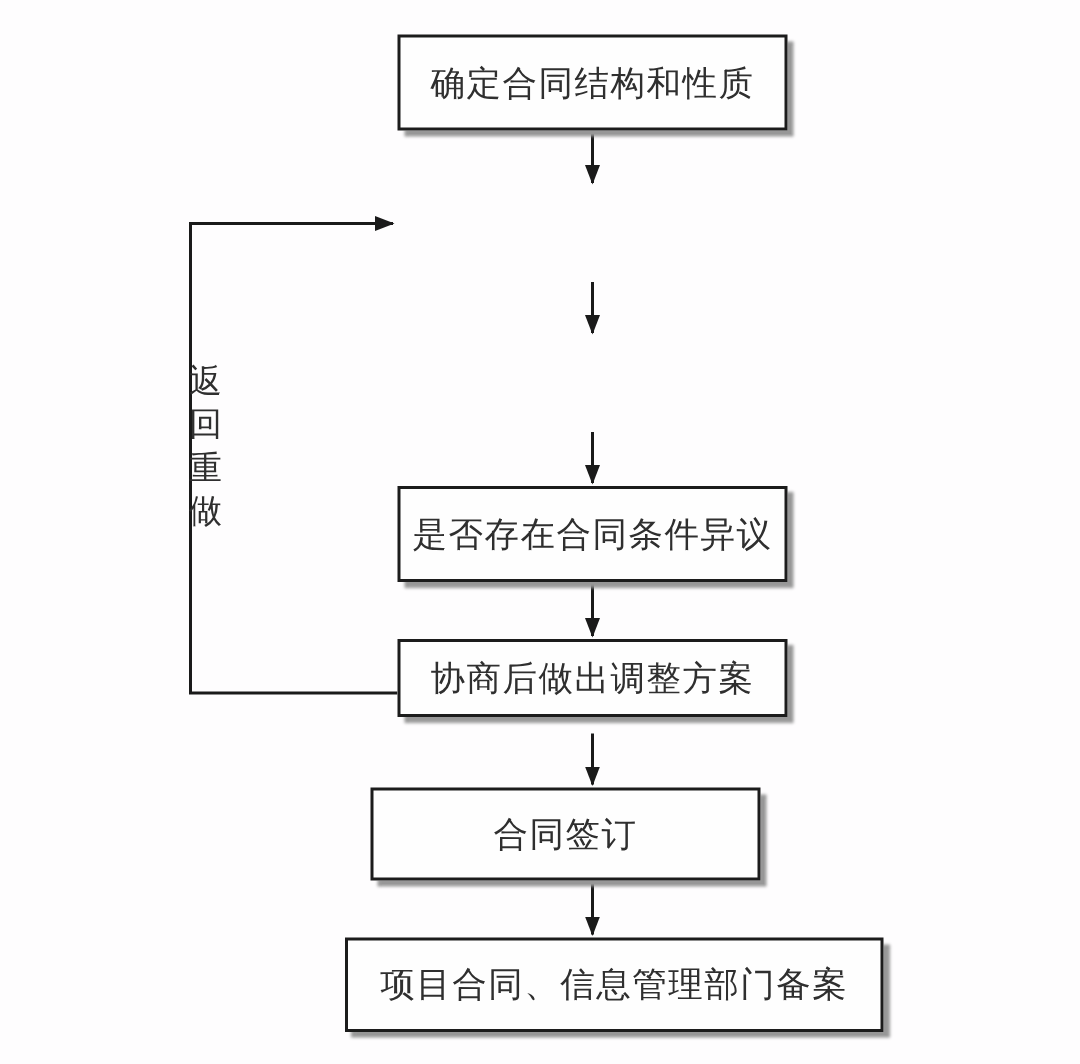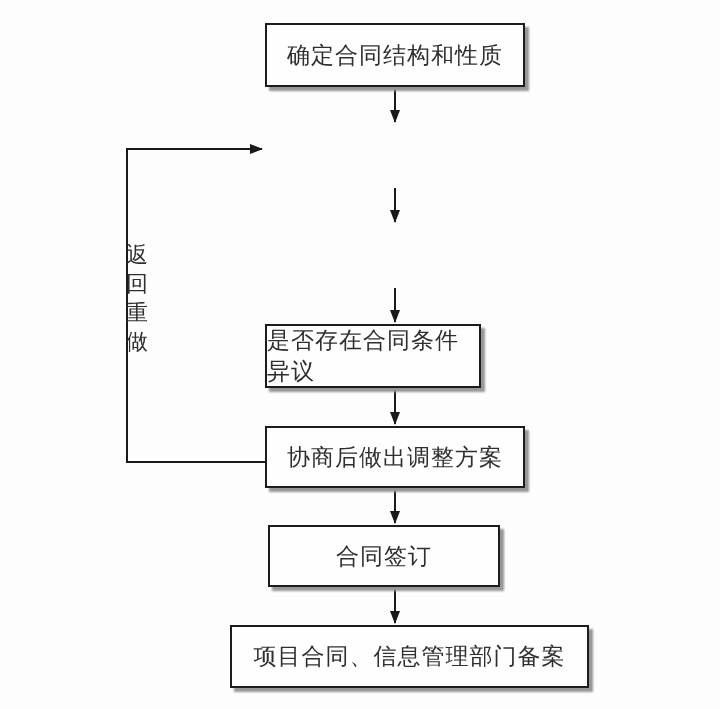--- a/index.html
+++ b/index.html
@@ -43,23 +43,23 @@
     align-items:center;
     justify-content:center;
     color:var(--text);
     font-size:23px;
     letter-spacing:1px;
     text-align:left;
   }
   .box-1{left:265px;top:23px;width:260px;height:64px;}
   .box-2{left:265px;top:124px;width:260px;height:63px;}
   .box-3{left:265px;top:224px;width:260px;height:63px;}
-  .box-4{left:265px;top:324px;width:216px;height:64px;}
-  .box-5{left:265px;top:426px;width:260px;height:62px;}
-  .box-6{left:268px;top:525px;width:232px;height:62px;}
+  .box-4{left:265px;top:324px;width:260px;height:64px;}
+  .box-5{left:265px;top:426px;width:260px;height:52px;}
+  .box-6{left:247px;top:525px;width:260px;height:62px;}
   .box-7{left:218px;top:625px;width:359px;height:63px;margin-left:12px;}
   .loop-label{
     position:absolute;
     left:126px;
     top:240px;
     width:28px;
     font-size:22px;
     line-height:29px;
     color:var(--text);
     word-break:break-all;

